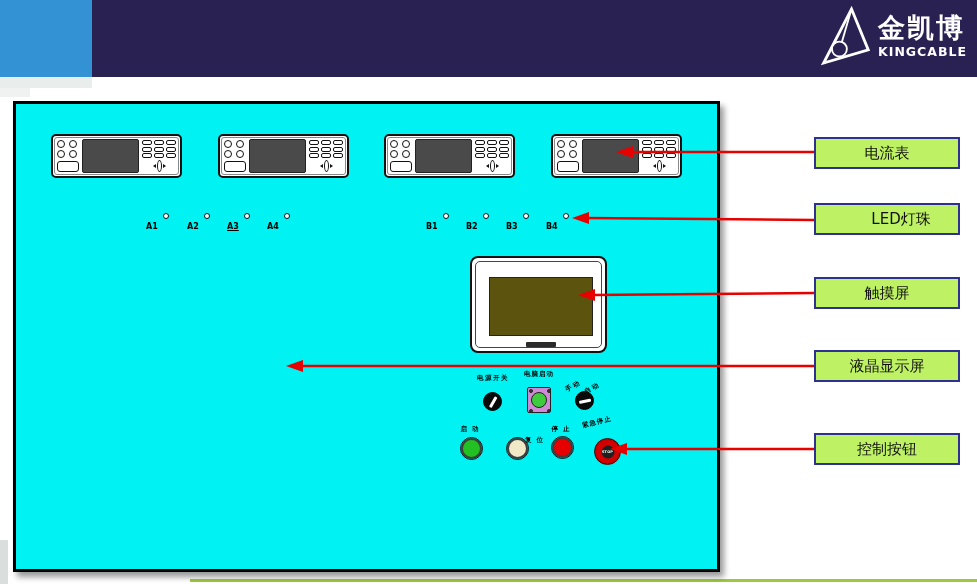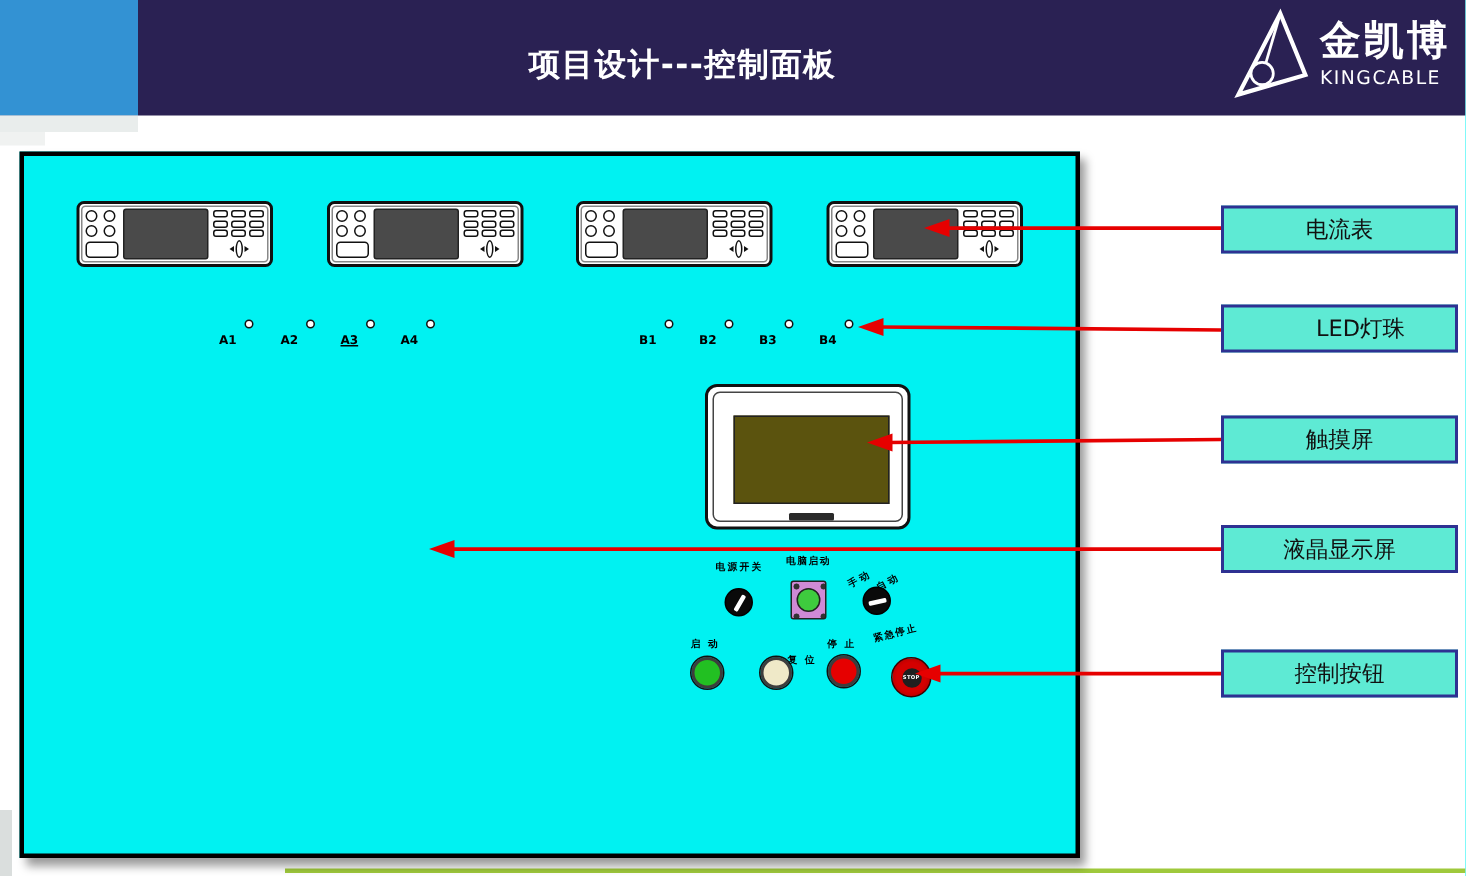--- a/index.html
+++ b/index.html
@@ -8,21 +8,21 @@
     font-family:"DejaVu Sans","Liberation Sans",sans-serif;
   }
   
   .header{position:absolute;left:0;top:0;width:977px;height:77px;background:#2a2153;}
   .header-blue{position:absolute;left:0;top:0;width:92px;height:77px;background:#3392d3;}
   .header-title{position:absolute;left:255px;top:29px;width:400px;text-align:center;
     color:#ffffff;font-size:21px;font-weight:bold;letter-spacing:1px;}
   .logo{position:absolute;right:10px;top:5px;display:flex;align-items:center;}
   .logo-text{margin-left:6px;color:#fff;}
   .logo-cn{font-size:27px;font-weight:bold;line-height:1;letter-spacing:2px;}
-  .logo-en{font-size:12.5px;font-weight:normal;letter-spacing:1px;margin-top:3px;}
+  .logo-en{font-size:12.5px;font-weight:bold;letter-spacing:1px;margin-top:3px;}
   .gray-strip1{position:absolute;left:0;top:77px;width:92px;height:11px;background:#e9edec;}
   .gray-strip2{position:absolute;left:0;top:88px;width:30px;height:9px;background:#f0f2f1;}
   .gray-strip3{position:absolute;left:0;top:540px;width:8px;height:44px;background:#dadedd;}
   .bottom-line{position:absolute;left:190px;top:579px;width:787px;height:3px;background:#9fc93c;}
 
   
   .panel{position:absolute;left:13px;top:101px;width:701px;height:465px;
     background:#00f2f2;border:3px solid #000;box-shadow:4px 5px 6px rgba(0,0,0,0.4);}
   .panel *{box-sizing:border-box;}
 
@@ -100,33 +100,32 @@
   .lbl-power{left:447px;top:270px;letter-spacing:1.5px;}
   .lbl-pstart{left:493px;top:266px;letter-spacing:1px;}
   .lbl-sel-l{left:549px;top:278px;transform:rotate(-28deg);letter-spacing:2px;}
   .lbl-sel-r{left:568px;top:280px;transform:rotate(-28deg);letter-spacing:2px;}
   .lbl-start{left:426px;top:321px;letter-spacing:5px;}
   .lbl-reset{left:472px;top:332px;letter-spacing:5px;text-align:right;}
   .lbl-stop{left:517px;top:321px;letter-spacing:5px;}
   .lbl-estop{left:566px;top:314px;transform:rotate(-14deg);letter-spacing:1px;}
 
   
-  .callout{position:absolute;left:814px;width:158px;height:32px;background:#5eead4;
+  .callout{position:absolute;left:814px;width:146px;height:32px;background:#bef264;
     border:2px solid #2e3192;display:flex;align-items:center;justify-content:center;
     font-size:15px;color:#111;box-sizing:border-box;}
   .c1{top:137px;} .c2{top:203px;padding-left:28px;} .c3{top:277px;} .c4{top:350px;} .c5{top:433px;}
 
   .arrows{position:absolute;left:0;top:0;width:977px;height:584px;pointer-events:none;z-index:50;}
 </style>
 </head>
 <body>
 
 <div class="header">
   <div class="header-blue"></div>
-  <div class="header-title">项目设计---控制面板</div>
   <div class="logo">
     <svg width="54" height="62" viewBox="0 0 58 62">
       <polygon points="36,2 54,46 6,60" fill="none" stroke="#ffffff" stroke-width="3"></polygon>
       <line x1="36" y1="2" x2="22" y2="50" stroke="#ffffff" stroke-width="2"></line>
       <circle cx="23" cy="45" r="8" fill="#2a2153" stroke="#ffffff" stroke-width="2"></circle>
     </svg>
     <div class="logo-text">
       <div class="logo-cn">金凯博</div>
       <div class="logo-en">KINGCABLE</div>
     </div>

